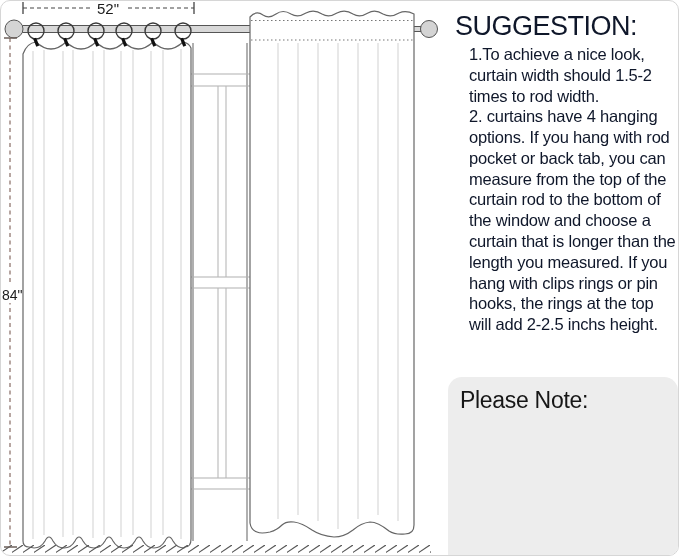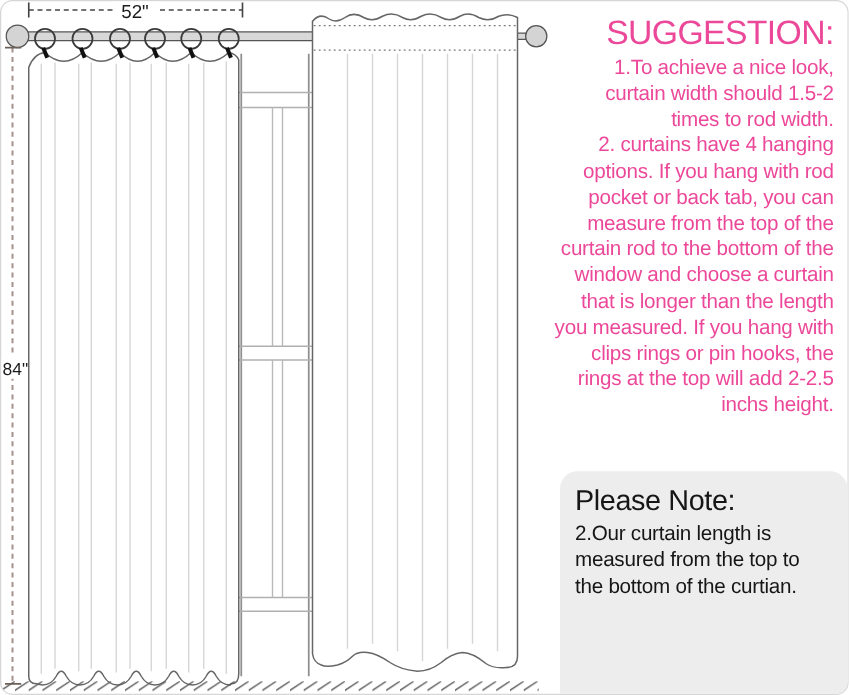--- a/index.html
+++ b/index.html
@@ -1,21 +1,21 @@
 <!DOCTYPE html>
 <html><head>
 <meta charset="utf-8">
 <style>
   html,body{margin:0;padding:0;background:#fff;font-family:"Liberation Sans",sans-serif;}
   .canvas{position:relative;width:679px;height:556px;background:#fff;border:1px solid #d6d6d6;
           border-radius:10px;box-sizing:border-box;overflow:hidden;}
   .drawing{position:absolute;left:0;top:0;}
-  .text-col{position:absolute;left:440px;top:6px;width:226px;color:#ec4899;text-align:right;}
+  .text-col{position:absolute;left:452px;top:6px;width:226px;color:#0f172a;}
   .suggestion-title{font-size:27px;letter-spacing:-0.5px;margin:4px 0 2px 2px;font-weight:400;}
-  .suggestion-item{font-size:16.5px;line-height:1.26;margin:0 0 0 2px;letter-spacing:-0.2px;}
+  .suggestion-item{font-size:16.5px;line-height:1.26;margin:0 0 0 16px;letter-spacing:-0.2px;}
   .note-box{position:absolute;left:447px;top:348px;width:230px;height:203px;background:#ededed;
             border-radius:14px;box-sizing:border-box;padding:8px 12px;color:#161616;margin-top:28px;}
   .note-title{font-size:23px;margin:2px 0 3px 0;font-weight:400;letter-spacing:-0.3px;}
   .note-item{font-size:16.5px;line-height:1.27;margin:0;letter-spacing:-0.2px;}
 </style>
 </head>
 <body>
 
 <div class="canvas">
 
@@ -138,16 +138,15 @@
   </svg>
 
   <div class="text-col">
     <div class="suggestion-title">SUGGESTION:</div>
     <p class="suggestion-item">1.To achieve a nice look, curtain width should 1.5-2 times to rod width.</p>
     <p class="suggestion-item">2. curtains have 4 hanging options. If you hang with rod pocket or back tab, you can measure from the top of the curtain rod to the bottom of the window and choose a curtain that is longer than the length you measured. If you hang with clips rings or pin hooks, the rings at the top will add 2-2.5 inchs height.</p>
   </div>
 
   <div class="note-box">
     <div class="note-title">Please Note:</div>
-    <p class="note-item">2.Our curtain length is measured from the top to the bottom of the curtian.</p>
   </div>
 
 </div>
 
 </body></html>

